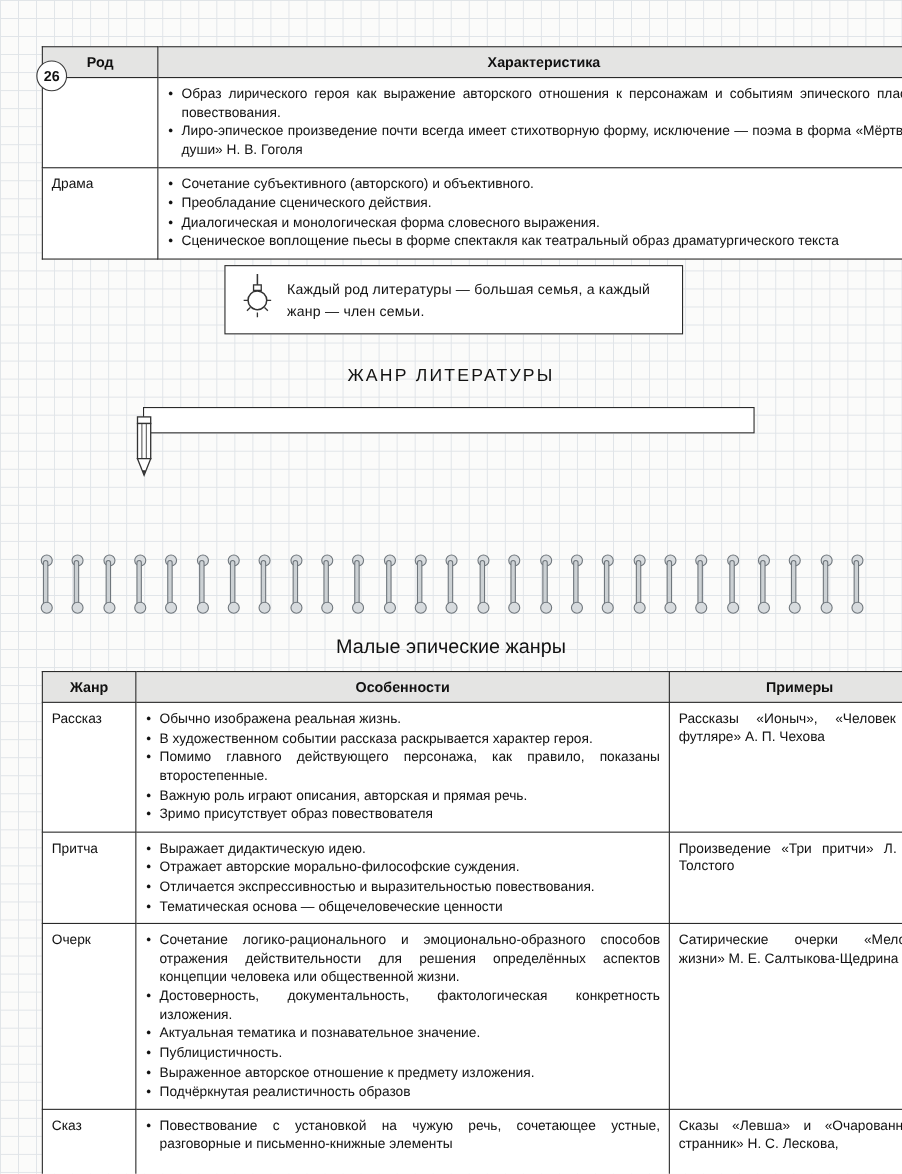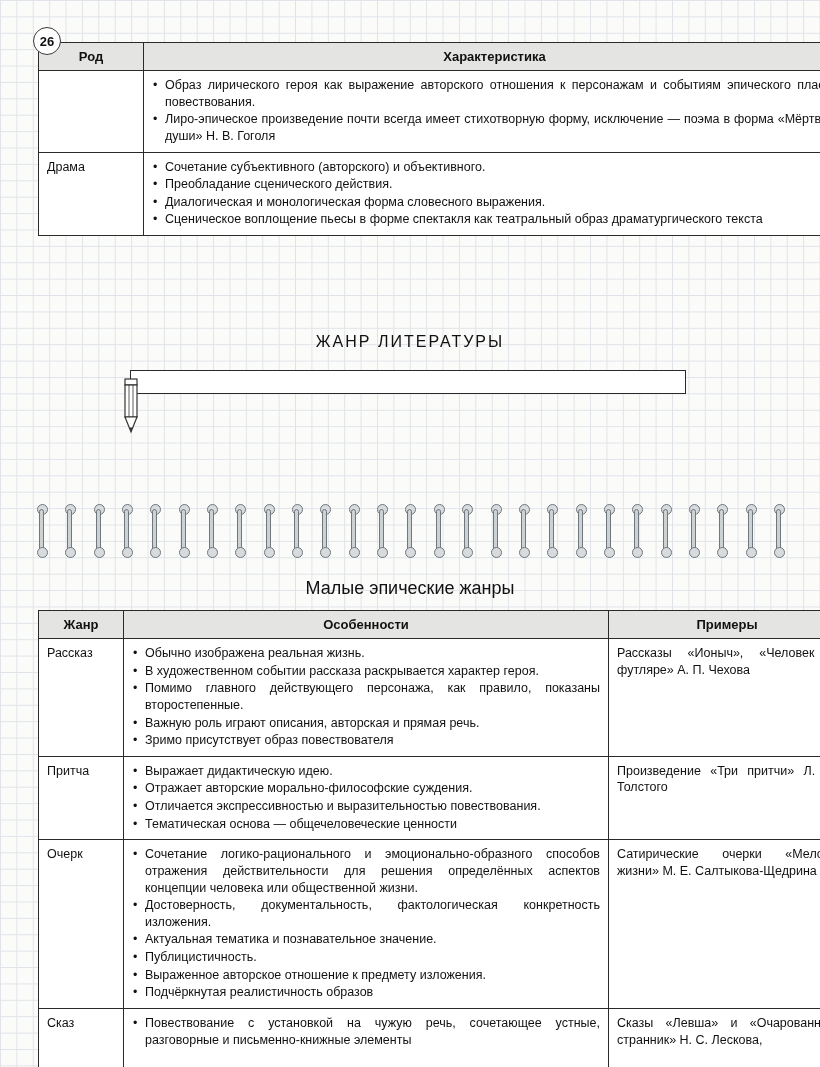--- a/index.html
+++ b/index.html
@@ -14,21 +14,21 @@
     position:relative;width:820px;height:1067px;overflow:hidden;
     background-color:var(--paper);
     background-image:
       linear-gradient(to right, var(--grid-line) 1px, transparent 1px),
       linear-gradient(to bottom, var(--grid-line) 1px, transparent 1px);
     background-size:16.4px 16.4px;
   }
   .page-num{
     position:absolute;width:28px;height:28px;border:1.6px solid #3a3a3a;border-radius:50%;
     background:#fff;display:flex;align-items:center;justify-content:center;
-    font-size:13px;font-weight:bold;z-index:6;
+    font-size:13px;font-weight:bold;z-index:6;margin-top:28px;
   }
   .page-num.top{left:33px;top:27px;}
   .page-num.bottom{left:33px;top:1067px;}
 
   table.tbl{position:absolute;left:38px;width:808px;border-collapse:collapse;background:#fff;table-layout:fixed;z-index:2;}
   .tbl th,.tbl td{border:1px solid var(--line);vertical-align:top;}
   .tbl th{background:var(--header-bg);font-size:13px;font-weight:bold;padding:6px 4px;text-align:center;}
   .tbl td{font-size:12.5px;padding:6px 8px;line-height:1.33;}
   .rod-tbl{top:42px;}
   .rod-tbl .name-col{width:105px;}
@@ -97,20 +97,35 @@
               <li>Сочетание субъективного (авторского) и объективного.</li>
               <li>Преобладание сценического действия.</li>
               <li>Диалогическая и монологическая форма словесного выражения.</li>
               <li>Сценическое воплощение пьесы в форме спектакля как театральный образ драматургического текста</li>
             </ul>
           </td>
         </tr>
       </tbody>
   </table>
 
+  <div class="note-box">
+    <span>
+      <svg width="30" height="44" viewBox="0 0 30 44" fill="none">
+        <line x1="15" y1="1" x2="15" y2="11" stroke="#333" stroke-width="1.4"></line>
+        <rect x="11.5" y="11" width="7" height="5" fill="#fff" stroke="#333" stroke-width="1.2"></rect>
+        <circle cx="15" cy="25" r="8.5" fill="#fff" stroke="#333" stroke-width="1.4"></circle>
+        <line x1="2.5" y1="25" x2="6.5" y2="25" stroke="#333" stroke-width="1.2"></line>
+        <line x1="23.5" y1="25" x2="27.5" y2="25" stroke="#333" stroke-width="1.2"></line>
+        <line x1="5.5" y1="34.5" x2="8.5" y2="31.5" stroke="#333" stroke-width="1.2"></line>
+        <line x1="24.5" y1="34.5" x2="21.5" y2="31.5" stroke="#333" stroke-width="1.2"></line>
+        <line x1="15" y1="36" x2="15" y2="40.5" stroke="#333" stroke-width="1.2"></line>
+      </svg>
+    </span>
+    <div class="note-text">Каждый род литературы — большая семья, а каждый жанр — член семьи.</div>
+  </div>
 
   <div class="section-title">ЖАНР ЛИТЕРАТУРЫ</div>
 
   <div class="def-box">
     <span class="def-pencil">
       <svg width="24" height="60" viewBox="0 0 24 60" fill="none">
         <rect x="6" y="3" width="12" height="6" fill="#fff" stroke="#333" stroke-width="1.2"></rect>
         <rect x="6" y="9" width="12" height="32" fill="#fff" stroke="#333" stroke-width="1.2"></rect>
         <line x1="10" y1="9" x2="10" y2="41" stroke="#333" stroke-width="0.8"></line>
         <line x1="14" y1="9" x2="14" y2="41" stroke="#333" stroke-width="0.8"></line>

